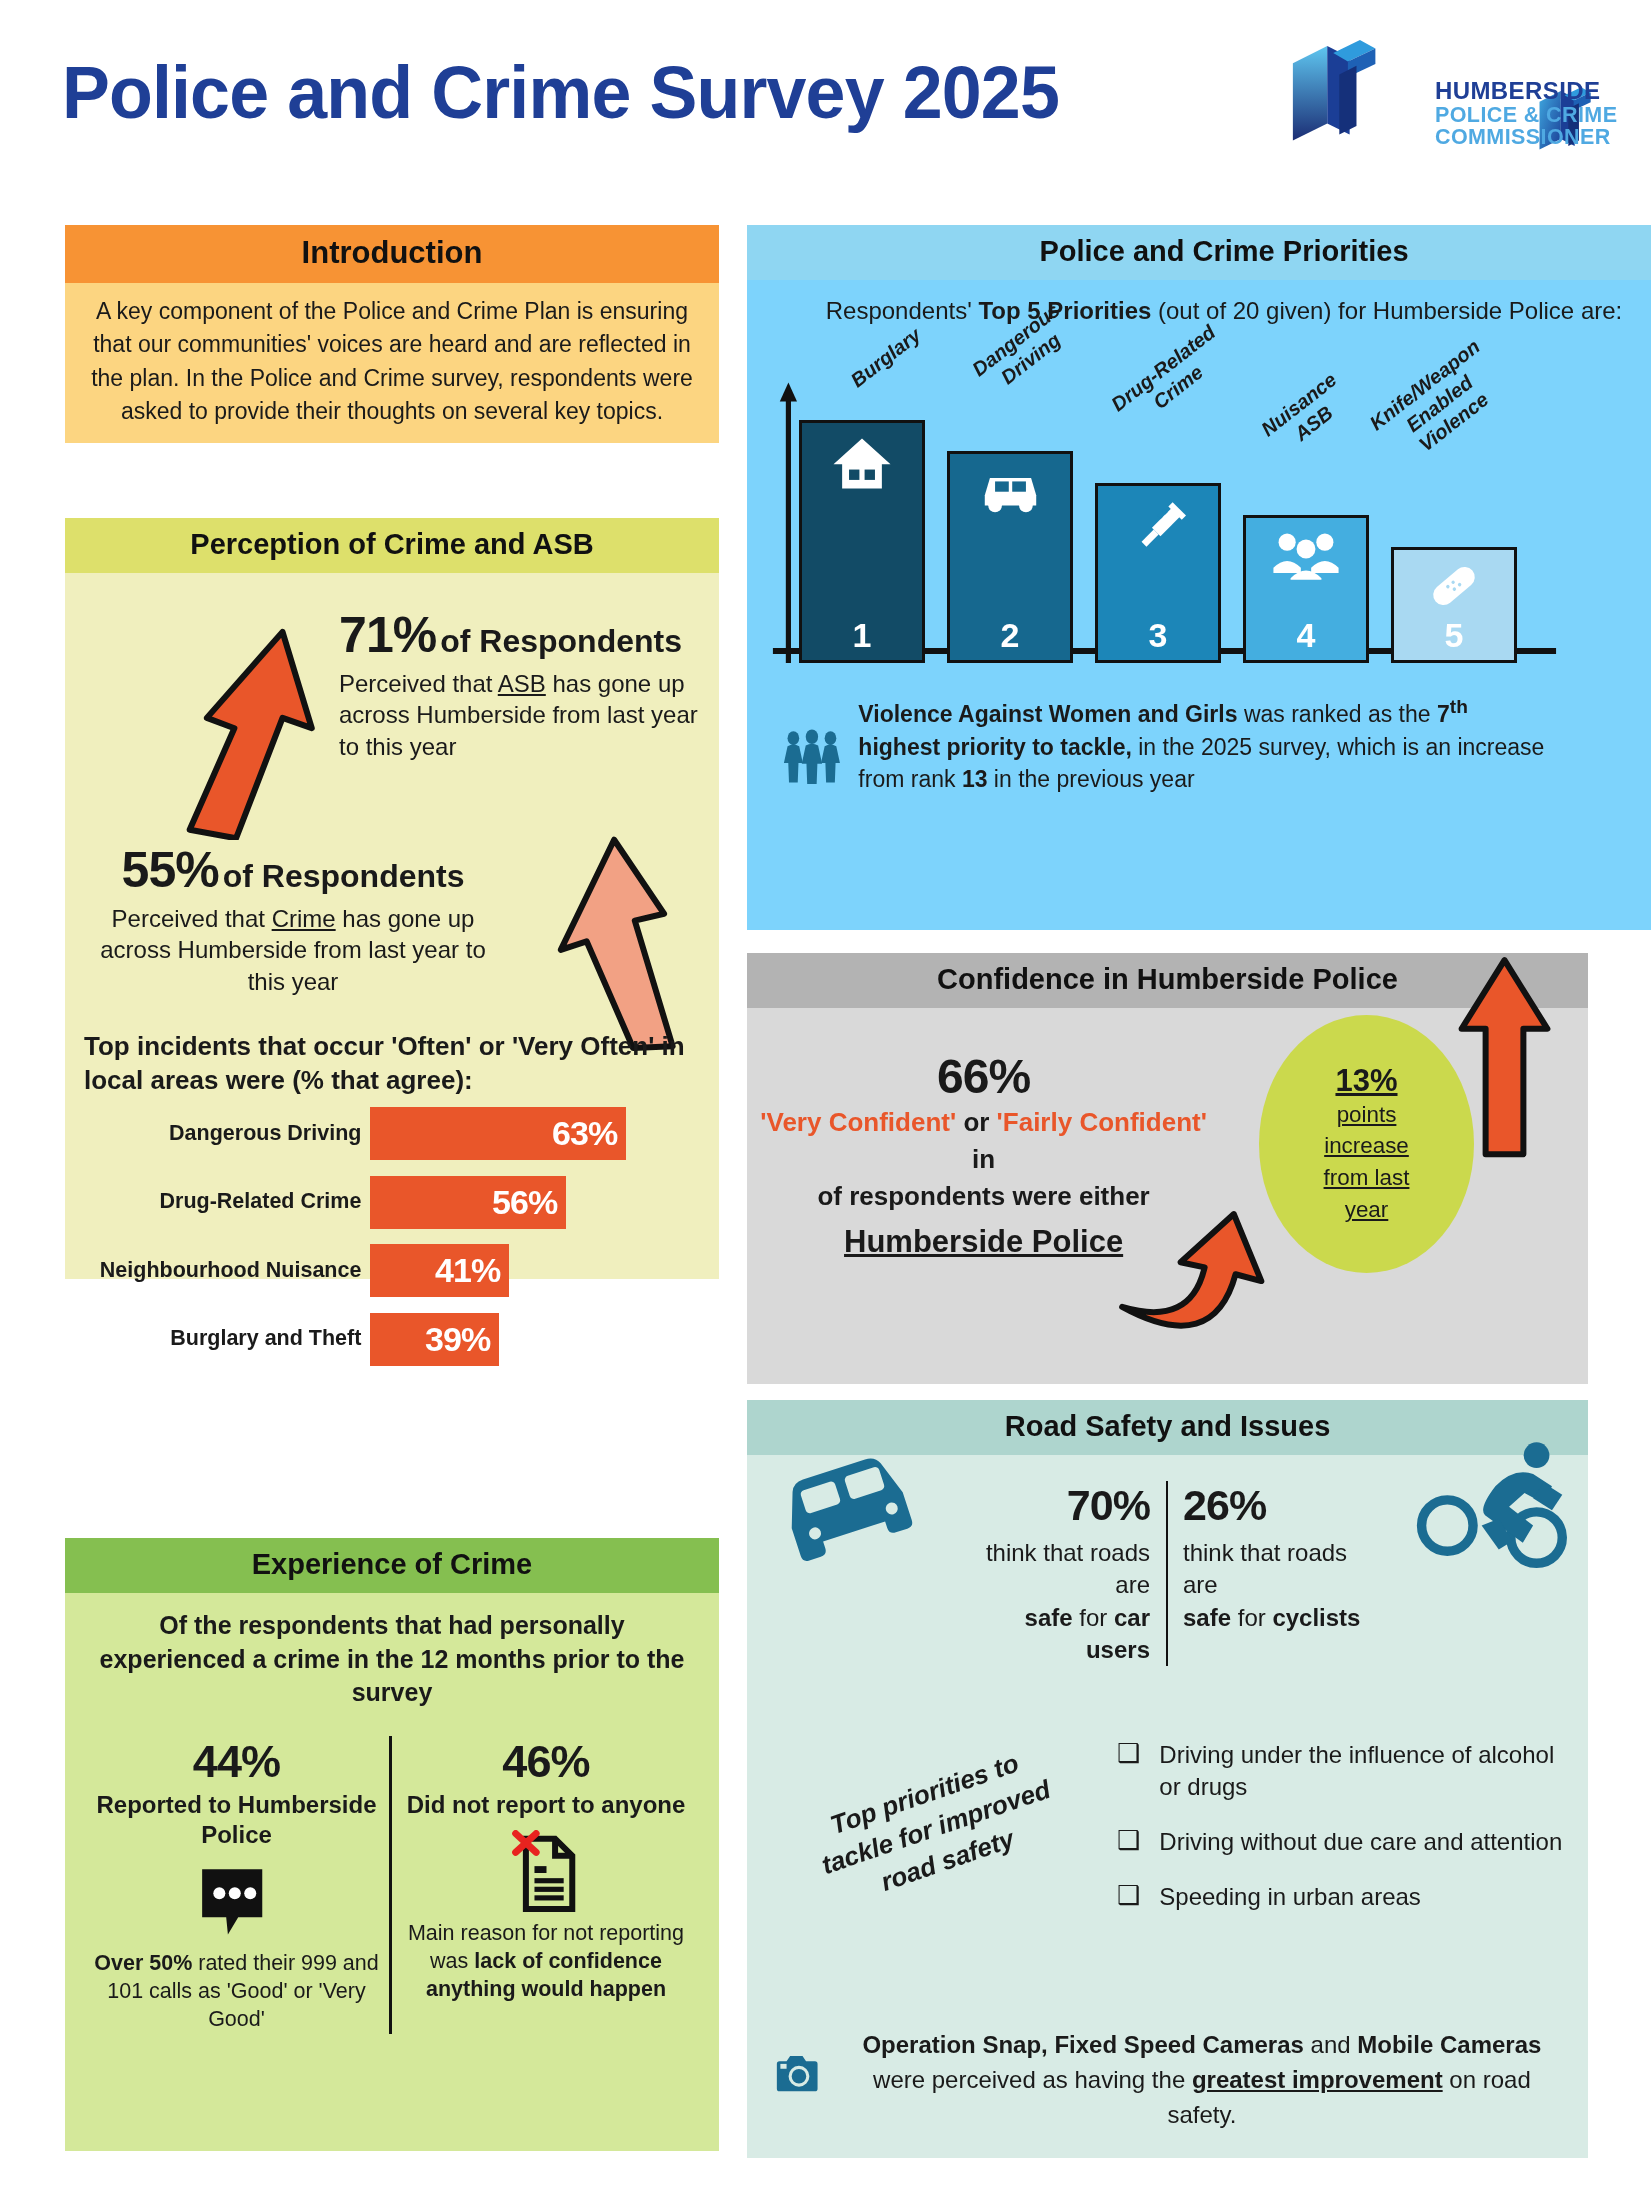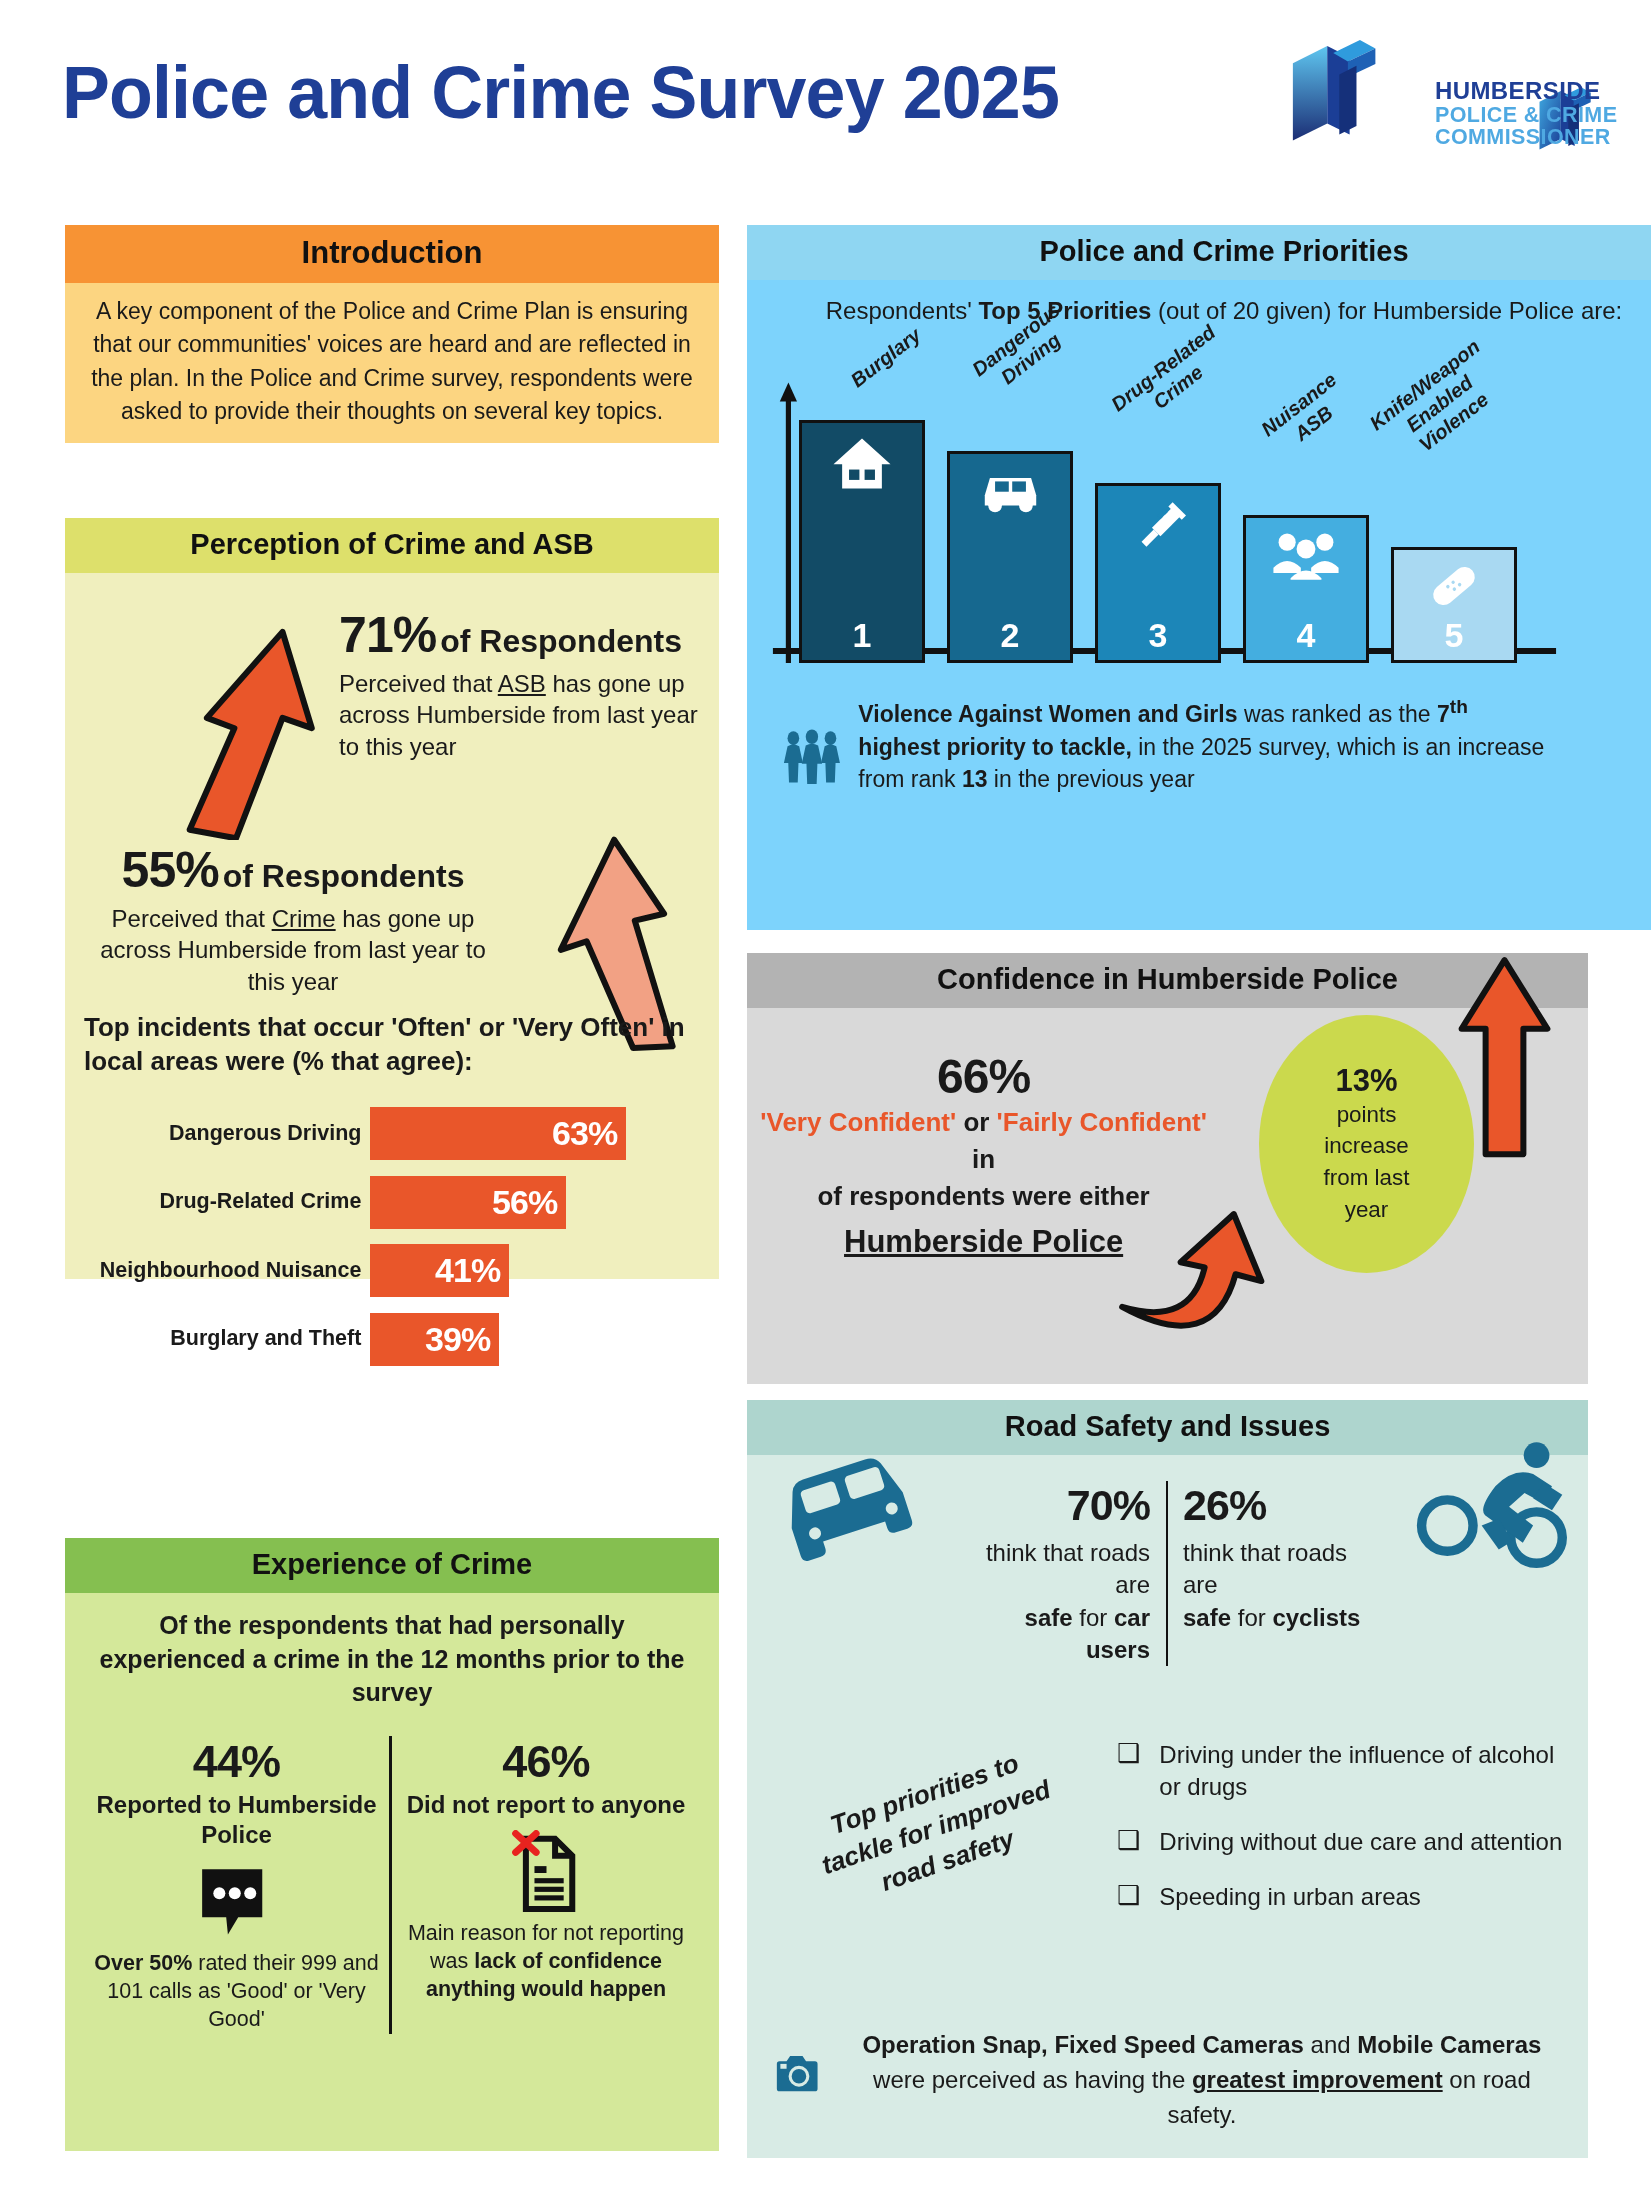--- a/index.html
+++ b/index.html
@@ -51,21 +51,21 @@
   .stat-a .line1 { white-space: nowrap; }
   .stat-a .desc { font-size: 24px; line-height: 1.32; margin-top: 3.4px; }
   .stat-b { position: absolute; left: 26px; top: 268px; width: 404px; text-align: center; }
   .stat-b .desc { font-size: 24px; line-height: 1.32; margin-top: 3.4px; }
   u { text-decoration: underline; }
 
   .arrow-up-red { position: absolute; left: 116px; top: 52px; }
   .arrow-up-peach { position: absolute; left: 439px; top: 258px; }
 
   .incidents-title {
-    position: absolute; left: 19px; top: 438px; width: 616px;
+    position: absolute; left: 19px; top: 457px; width: 616px;
     font-size: 26px; font-weight: 800; line-height: 1.3;
   }
   .bars { position: absolute; left: 0; top: 521px; width: 654px; margin-top: 13px; }
   .bar-row { display: flex; align-items: center; height: 53px; margin-bottom: 15.5px; }
   .bar-label {
     width: 305px; text-align: right; padding-right: 8.6px;
     font-size: 21.5px; font-weight: 800; line-height: 1.1;
   }
   .bar-fill {
     background: #E9562A; height: 53px; display: flex; align-items: center;
@@ -115,21 +115,21 @@
   #p-conf .panel-body { background: #D9D9D9; height: 376px; position: relative; overflow: visible; }
   .conf-text { position: absolute; left: 8.6px; top: 41px; width: 456px; text-align: center; }
   .conf-num { font-size: 48px; font-weight: 800; letter-spacing: -0.9px; }
   .conf-line { font-size: 26px; font-weight: 800; line-height: 1.42; }
   .orange-t { color: #E9562A; }
   .conf-underline { font-size: 31px; font-weight: 800; text-decoration: underline; display: inline-block; margin-top: 8.6px; }
   .conf-ellipse {
     position: absolute; left: 512px; top: 6.9px; width: 215px; height: 258px;
     background: #CBD94D; border-radius: 50%;
     display: flex; flex-direction: column; align-items: center; justify-content: center;
-    text-align: center; padding: 8.6px;
+    text-align: center; padding: 8.6px; text-decoration: underline;
   }
   .ell-num { font-size: 31px; font-weight: 800; }
   .ell-line { font-size: 22.4px; line-height: 1.42; }
 
   
   #p-road { left: 747px; top: 1400px; width: 841px; height: 753px; }
   #p-road .panel-head { background: #AED5CE; font-size: 29px; padding: 10.3px 0 12px; }
   #p-road .panel-body { background: #D8EBE5; height: 703px; position: relative; }
   .road-stats { position: absolute; left: 0; top: 26px; width: 841px; display: flex; justify-content: center; }
   .road-col { width: 206px; text-align: center; padding: 0 5.2px; }

